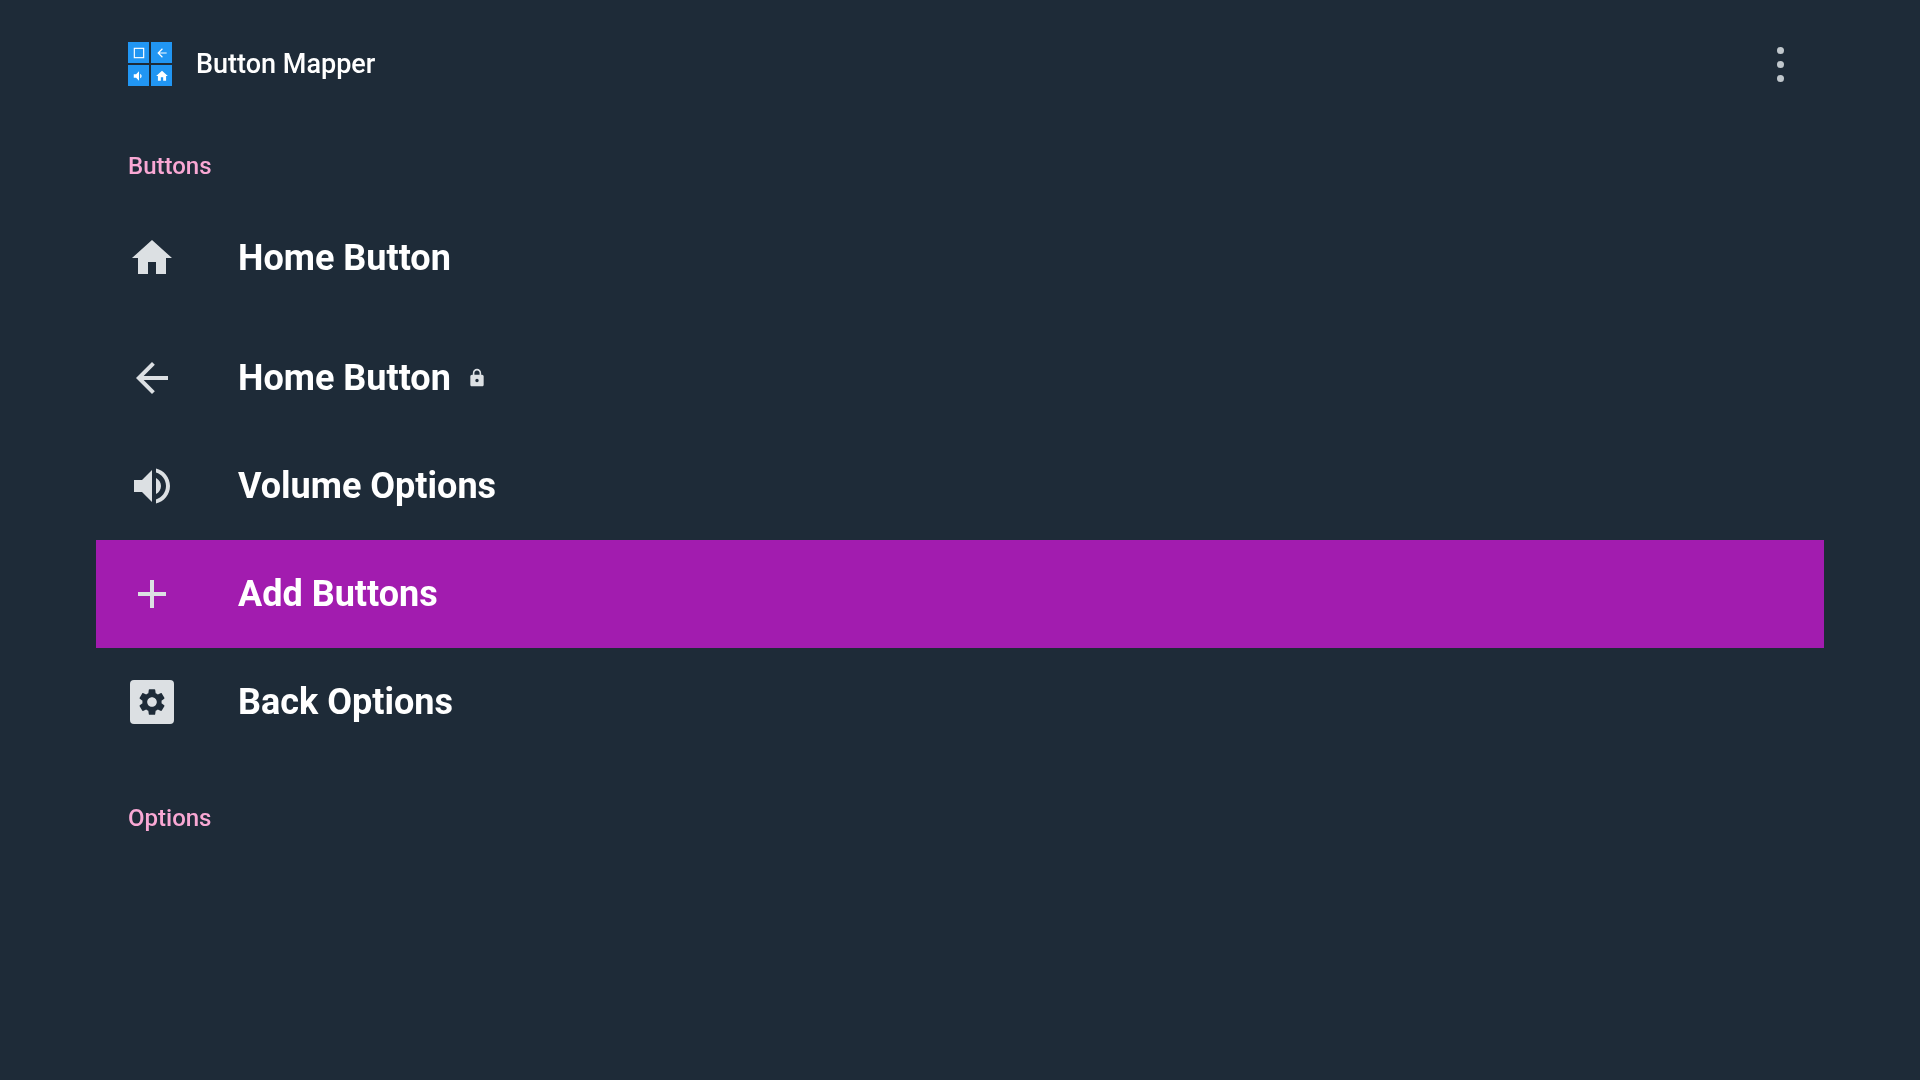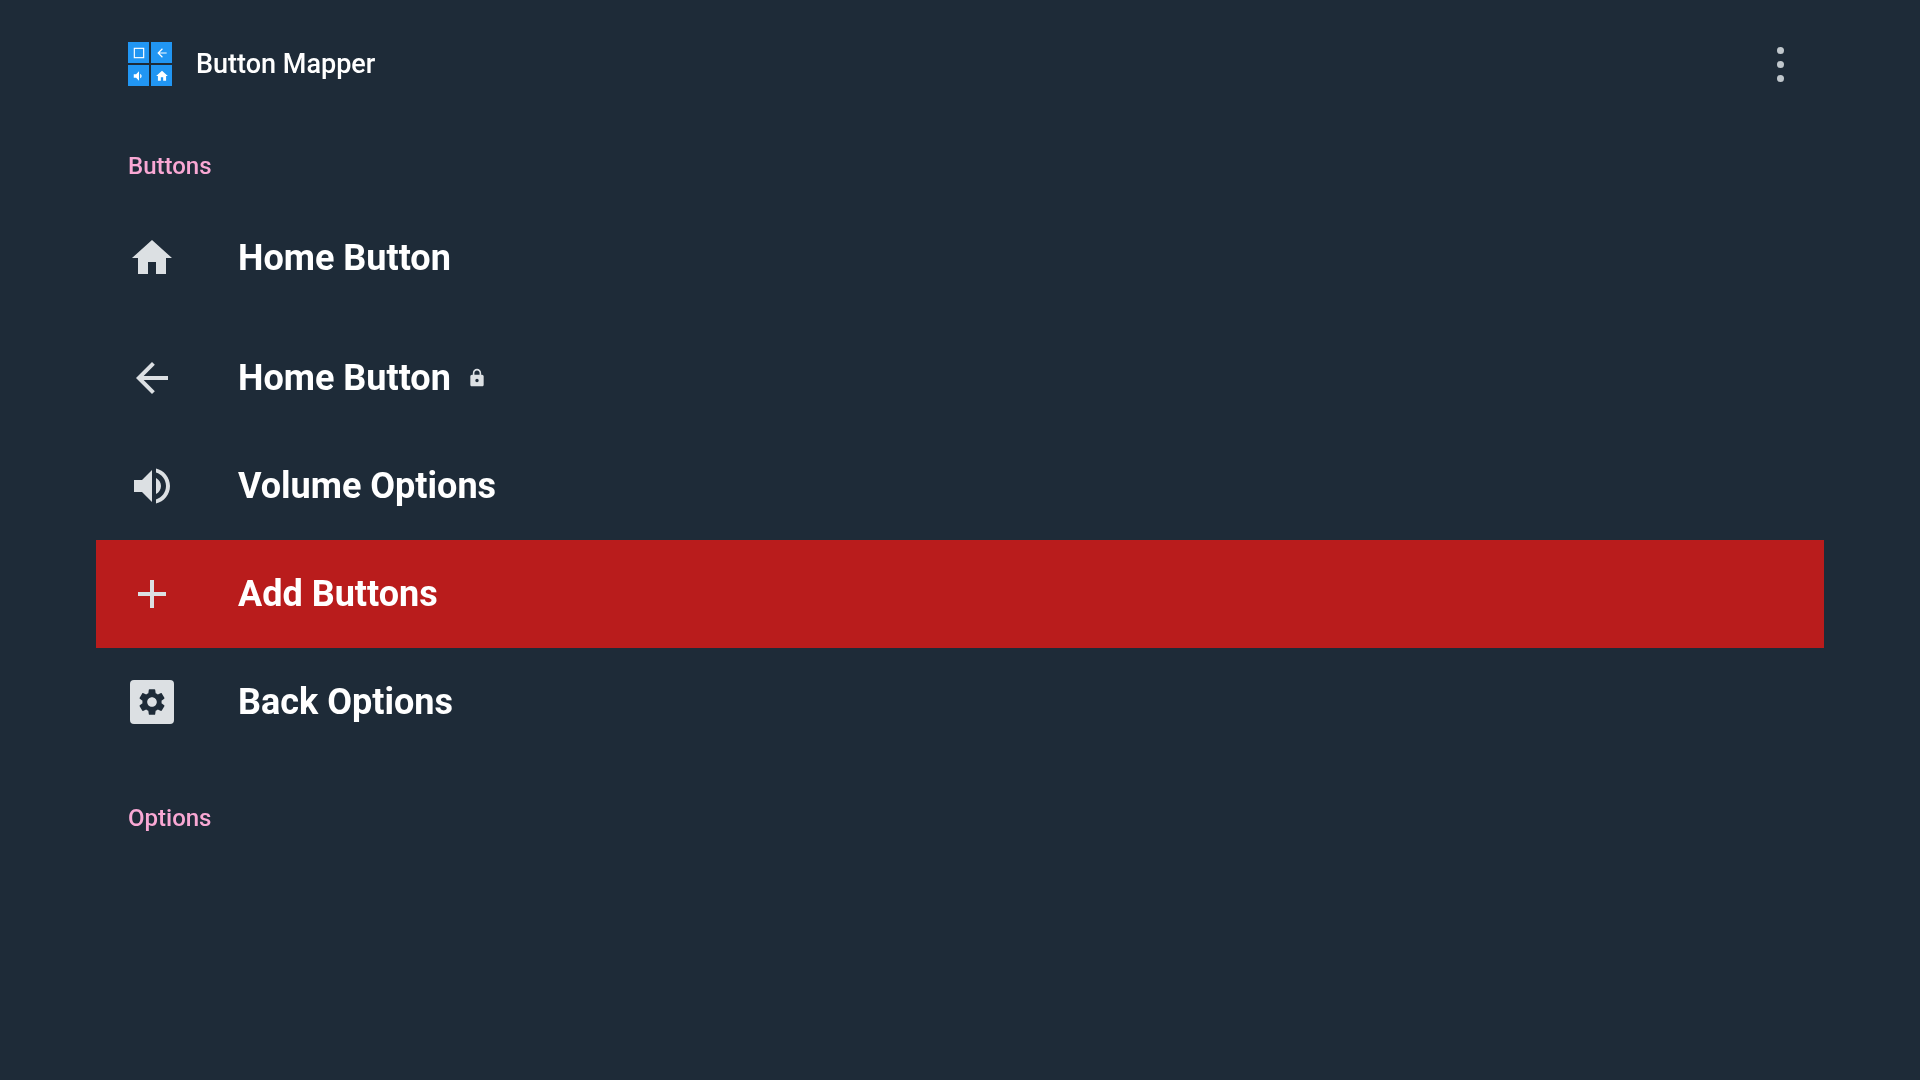--- a/index.html
+++ b/index.html
@@ -88,21 +88,21 @@
     .list-item {
       display: flex;
       align-items: center;
       height: 108px;
       margin-left: -32px;
       padding-left: 32px;
       cursor: pointer;
     }
     
     .list-item.selected {
-      background-color: #b91c1c;
+      background-color: #a21caf;
     }
     
     .list-item-icon {
       width: 48px;
       height: 48px;
       margin-right: 62px;
       display: flex;
       align-items: center;
       justify-content: center;
     }

